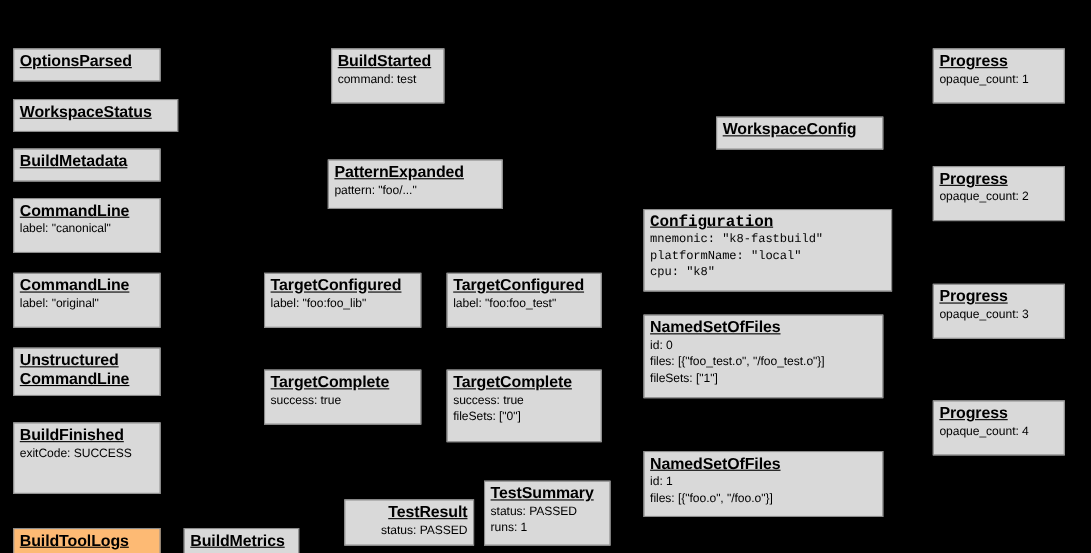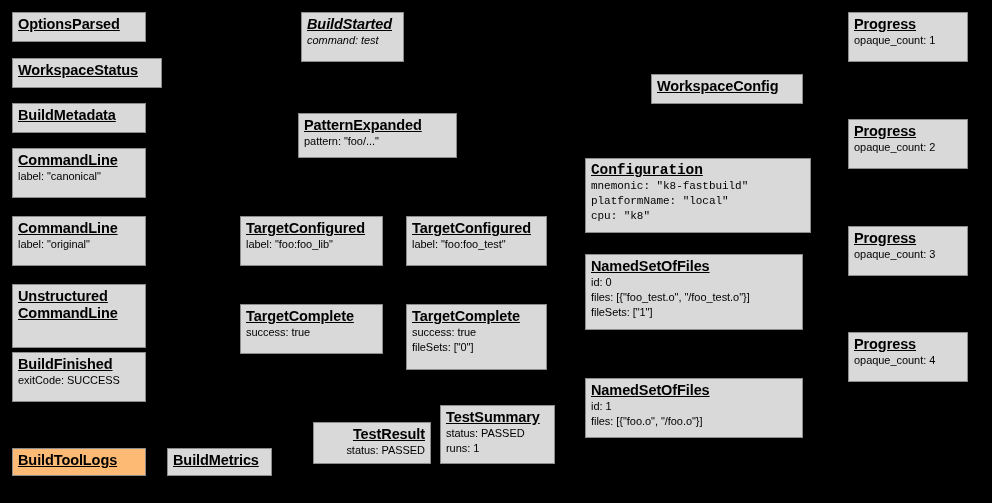--- a/index.html
+++ b/index.html
@@ -15,20 +15,21 @@
     overflow: hidden;
     font-family: "Liberation Sans", sans-serif;
   }
   .node {
     position: absolute;
     box-sizing: border-box;
     background: #d9d9d9;
     border: 1px solid #8c8c8c;
     padding: 3px 5px 20px 5px;
     color: #000000;
+    margin-top: 32px;
   }
   .node-title {
     font-size: 14.5px;
     font-weight: bold;
     text-decoration: underline;
     line-height: 17px;
     white-space: pre;
     letter-spacing: -0.1px;
   }
   .node-field {
@@ -39,21 +40,21 @@
     letter-spacing: -0.05px;
   }
 </style>
 </head>
 <body>
 
 <div id="canvas" style="background: rgb(0, 0, 0); width: 992px; height: 503px;">
     <div class="node" style="left: 12px; top: 12px; width: 134px; height: 30px; background: rgb(217, 217, 217); border-color: rgb(140, 140, 140); color: rgb(0, 0, 0);">
       <div class="node-title">OptionsParsed</div>
     </div>
-    <div class="node" style="left: 301px; top: 12px; width: 103px; height: 50px; background: rgb(217, 217, 217); border-color: rgb(140, 140, 140); color: rgb(0, 0, 0); font-style: italic;">
+    <div class="node" style="left: 301px; top: 12px; width: 103px; height: 50px; background: rgb(217, 217, 217); border-color: rgb(140, 140, 140); color: rgb(0, 0, 0);">
       <div class="node-title">BuildStarted</div>
       <div class="node-field">command: test</div>
     </div>
     <div class="node" style="left: 848px; top: 12px; width: 120px; height: 50px; background: rgb(217, 217, 217); border-color: rgb(140, 140, 140); color: rgb(0, 0, 0);">
       <div class="node-title">Progress</div>
       <div class="node-field">opaque_count: 1</div>
     </div>
     <div class="node" style="left: 12px; top: 58px; width: 150px; height: 30px; background: rgb(217, 217, 217); border-color: rgb(140, 140, 140); color: rgb(0, 0, 0);">
       <div class="node-title">WorkspaceStatus</div>
     </div>
@@ -96,38 +97,38 @@
     <div class="node" style="left: 848px; top: 226px; width: 120px; height: 50px; background: rgb(217, 217, 217); border-color: rgb(140, 140, 140); color: rgb(0, 0, 0);">
       <div class="node-title">Progress</div>
       <div class="node-field">opaque_count: 3</div>
     </div>
     <div class="node" style="left: 585px; top: 254px; width: 218px; height: 76px; background: rgb(217, 217, 217); border-color: rgb(140, 140, 140); color: rgb(0, 0, 0);">
       <div class="node-title">NamedSetOfFiles</div>
       <div class="node-field">id: 0</div>
       <div class="node-field">files: [{"foo_test.o", "/foo_test.o"}]</div>
       <div class="node-field">fileSets: ["1"]</div>
     </div>
-    <div class="node" style="left: 12px; top: 284px; width: 134px; height: 64px; background: rgb(217, 217, 217); border-color: rgb(140, 140, 140); color: rgb(0, 0, 0);">
+    <div class="node" style="left: 12px; top: 284px; width: 134px; height: 44px; background: rgb(217, 217, 217); border-color: rgb(140, 140, 140); color: rgb(0, 0, 0);">
       <div class="node-title">Unstructured</div>
       <div class="node-title">CommandLine</div>
     </div>
     <div class="node" style="left: 240px; top: 304px; width: 143px; height: 50px; background: rgb(217, 217, 217); border-color: rgb(140, 140, 140); color: rgb(0, 0, 0);">
       <div class="node-title">TargetComplete</div>
       <div class="node-field">success: true</div>
     </div>
     <div class="node" style="left: 406px; top: 304px; width: 141px; height: 66px; background: rgb(217, 217, 217); border-color: rgb(140, 140, 140); color: rgb(0, 0, 0);">
       <div class="node-title">TargetComplete</div>
       <div class="node-field">success: true</div>
       <div class="node-field">fileSets: ["0"]</div>
     </div>
     <div class="node" style="left: 848px; top: 332px; width: 120px; height: 50px; background: rgb(217, 217, 217); border-color: rgb(140, 140, 140); color: rgb(0, 0, 0);">
       <div class="node-title">Progress</div>
       <div class="node-field">opaque_count: 4</div>
     </div>
-    <div class="node" style="left: 12px; top: 352px; width: 134px; height: 50px; background: rgb(217, 217, 217); border-color: rgb(140, 140, 140); color: rgb(0, 0, 0);">
+    <div class="node" style="left: 12px; top: 352px; width: 134px; height: 65px; background: rgb(217, 217, 217); border-color: rgb(140, 140, 140); color: rgb(0, 0, 0);">
       <div class="node-title">BuildFinished</div>
       <div class="node-field">exitCode: SUCCESS</div>
     </div>
     <div class="node" style="left: 585px; top: 378px; width: 218px; height: 60px; background: rgb(217, 217, 217); border-color: rgb(140, 140, 140); color: rgb(0, 0, 0);">
       <div class="node-title">NamedSetOfFiles</div>
       <div class="node-field">id: 1</div>
       <div class="node-field">files: [{"foo.o", "/foo.o"}]</div>
     </div>
     <div class="node" style="left: 440px; top: 405px; width: 115px; height: 59px; background: rgb(217, 217, 217); border-color: rgb(140, 140, 140); color: rgb(0, 0, 0);">
       <div class="node-title">TestSummary</div>

